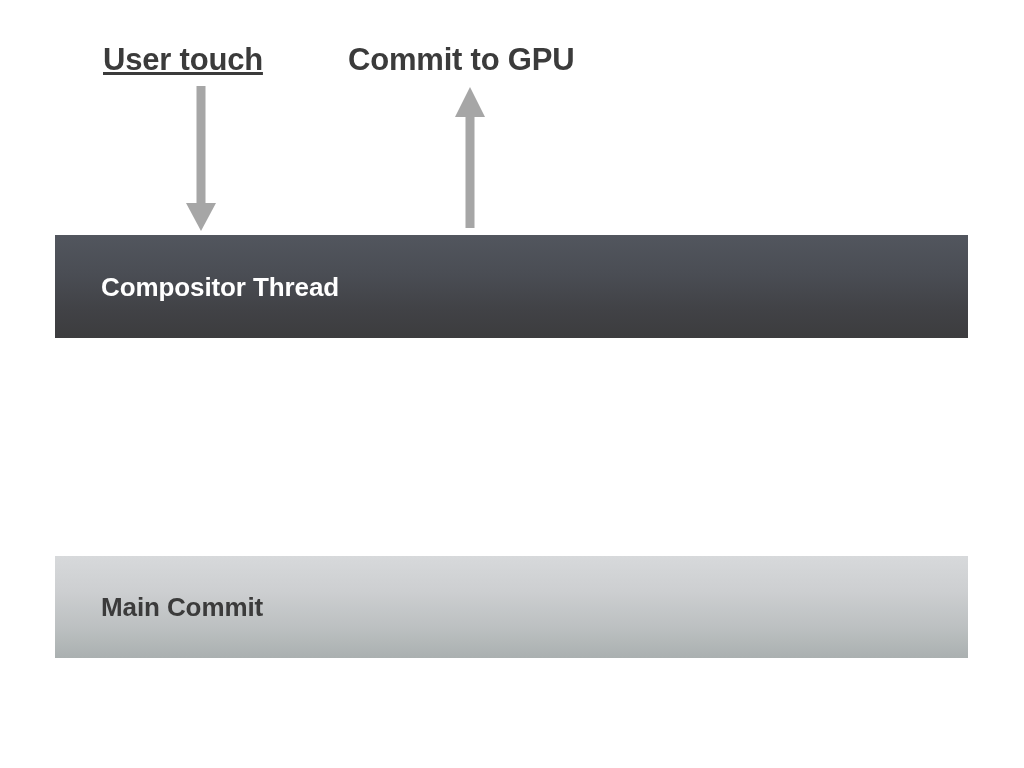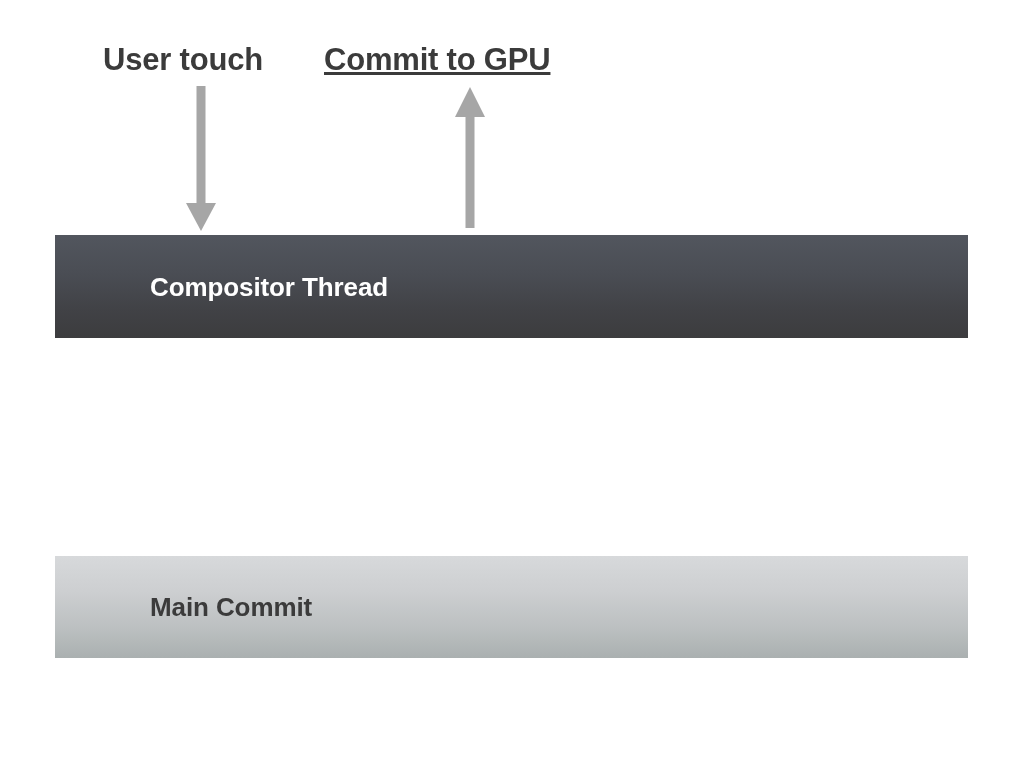--- a/index.html
+++ b/index.html
@@ -29,25 +29,25 @@
     font-weight: bold;
     font-size: 31px;
     line-height: 1;
     color: #3b3b3b;
     white-space: nowrap;
     letter-spacing: -0.2px;
   }
   #label-user-touch {
     left: 103px;
     top: 44px;
+    text-decoration: underline;
   }
   #label-commit-gpu {
-    left: 324px;
+    left: 348px;
     top: 44px;
-    text-decoration: underline;
   }
 
   
   .arrow-svg {
     position: absolute;
     overflow: visible;
   }
   #arrow-down-user-touch {
     left: 180px;
     top: 86px;
@@ -65,21 +65,21 @@
     display: flex;
     align-items: center;
     box-sizing: border-box;
   }
   .thread-lane-label {
     font-family: "Liberation Sans", sans-serif;
     font-weight: bold;
     font-size: 26px;
     line-height: 1;
     letter-spacing: -0.1px;
-    padding-left: 95px;
+    padding-left: 46px;
     white-space: nowrap;
   }
 
   #lane-compositor-thread {
     top: 235px;
     height: 103px;
     background: linear-gradient(to bottom, #52565e 0%, #4a4d54 38%, #414246 72%, #3c3c3e 100%);
   }
   #lane-compositor-thread .thread-lane-label {
     color: #ffffff;

